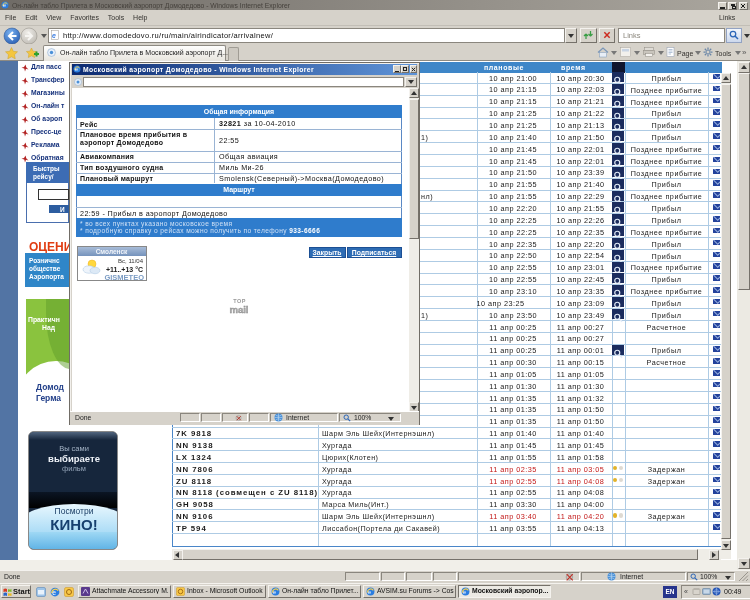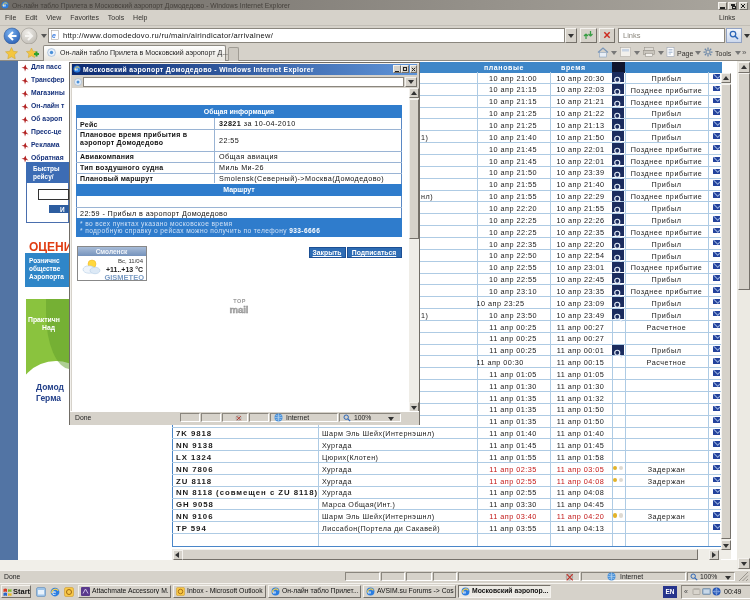--- a/index.html
+++ b/index.html
@@ -189,20 +189,31 @@
 <div class="ab" style="left:26px;top:299px;width:43px;height:79px;background:#8ac33e;overflow:hidden;">
   <div class="ab" style="left:-10px;top:62px;width:80px;height:40px;background:#fff;border-radius:50% 50% 0 0 / 100% 100% 0 0;"></div>
   <div class="ab" style="left:20px;top:0px;width:30px;height:70px;background:#5f9e2a;border-radius:0 0 0 80%;opacity:.5;"></div>
 </div>
 <div class="tx" style="left:28px;top:316px;font-size:6.8px;font-weight:bold;color:#fff;">Практичн</div>
 <div class="tx" style="left:42px;top:324px;font-size:6.8px;font-weight:bold;color:#fff;">Над</div>
 
 <div class="tx" style="left:36px;top:381.5px;font-size:8.5px;font-weight:bold;color:#24418a;width:33px;overflow:hidden;">Домод</div>
 <div class="tx" style="left:36px;top:393px;font-size:8.5px;font-weight:bold;color:#24418a;width:33px;overflow:hidden;">Герма</div>
 
+<div class="ab" style="left:28px;top:431px;width:90px;height:119px;border-radius:6px;overflow:hidden;border:1px solid #888;background:#16263c;">
+  <div class="ab" style="left:0;top:0;width:90px;height:8px;background:linear-gradient(#51657e,#16263c);"></div>
+  <div class="ab" style="left:0;top:60px;width:90px;height:16px;background:linear-gradient(#0b1524,#000);"></div>
+  <div class="ab" style="left:-10px;top:72px;width:110px;height:50px;background:linear-gradient(#e8f7fe,#7ec8f0);border-radius:50% 50% 0 0/40% 40% 0 0;"></div>
+  <div class="ab" style="left:0;top:100px;width:90px;height:19px;background:linear-gradient(#9fd8f4,#5ab0e4);"></div>
+  <div class="tx" style="left:0;top:12px;width:90px;text-align:center;font-size:7.5px;color:#a5b4c6;">Вы сами</div>
+  <div class="tx" style="left:0;top:21px;width:90px;text-align:center;font-size:9.5px;font-weight:bold;color:#eef2f8;">выбираете</div>
+  <div class="tx" style="left:0;top:32px;width:90px;text-align:center;font-size:7.5px;color:#96a6ba;">фильм</div>
+  <div class="tx" style="left:0;top:74px;width:90px;text-align:center;font-size:8.5px;color:#1c3f66;">Посмотри</div>
+  <div class="tx" style="left:0;top:84px;width:90px;text-align:center;font-size:15px;font-weight:bold;color:#17406e;">КИНО!</div>
+</div>
 <div class="ab" style="left:172px;top:61.5px;width:550px;height:485px;border:1px solid #4a86c8;background:#fff;"></div>
 <div class="ab" style="left:172px;top:61.5px;width:550px;height:11px;background:#3e86c8;"></div>
 <div class="tx" style="left:484px;top:63.5px;font-size:7px;font-weight:bold;letter-spacing:0.6px;color:#fff;">плановые</div>
 <div class="tx" style="left:561px;top:63.5px;font-size:7px;font-weight:bold;letter-spacing:0.6px;color:#fff;">время</div>
 <div class="ab" style="left:611.5px;top:62px;width:13px;height:10.5px;background:#10152e;"></div>
 <div class="ab" style="left:318px;top:72px;width:1px;height:474px;background:#aecbe4;"></div>
 <div class="ab" style="left:476.5px;top:72px;width:1px;height:474px;background:#aecbe4;"></div>
 <div class="ab" style="left:550px;top:72px;width:1px;height:474px;background:#aecbe4;"></div>
 <div class="ab" style="left:611.5px;top:72px;width:1px;height:474px;background:#aecbe4;"></div>
 <div class="ab" style="left:624.5px;top:72px;width:1px;height:474px;background:#aecbe4;"></div>
@@ -411,21 +422,21 @@
 <div class="row-line" style="top:355.4px;"></div>
 <div class="tx" style="left:476.5px;top:346.2px;width:73px;text-align:center;font-size:7.3px;letter-spacing:0.45px;color:#1a1a1a;">11 апр 00:25</div>
 <div class="tx" style="left:550px;top:346.2px;width:61px;text-align:center;font-size:7.3px;letter-spacing:0.45px;color:#1a1a1a;">11 апр 00:01</div>
 <div class="tx" style="left:625px;top:346.4px;width:83px;text-align:center;font-size:7.2px;letter-spacing:0.55px;color:#1a1a1a;">Прибыл</div>
 <div class="mag" style="left:612px;top:344.6px;"><svg width="12" height="10" viewBox="0 0 24 20">
         <circle cx="10.5" cy="7.5" r="5" fill="none" stroke="#e4ecf8" stroke-width="2.4"></circle>
         <path d="M14 11l6 6.5" stroke="#e4ecf8" stroke-width="3"></path>
       </svg></div>
 <div class="env" style="left:713px;top:346.4px;"></div>
 <div class="row-line" style="top:367.2px;"></div>
-<div class="tx" style="left:476.5px;top:358.0px;width:73px;text-align:left;font-size:7.3px;letter-spacing:0.45px;color:#1a1a1a;">11 апр 00:30</div>
+<div class="tx" style="left:476.5px;top:358.0px;width:73px;text-align:center;font-size:7.3px;letter-spacing:0.45px;color:#1a1a1a;">11 апр 00:30</div>
 <div class="tx" style="left:550px;top:358.0px;width:61px;text-align:center;font-size:7.3px;letter-spacing:0.45px;color:#1a1a1a;">11 апр 00:15</div>
 <div class="tx" style="left:625px;top:358.2px;width:83px;text-align:center;font-size:7.2px;letter-spacing:0.55px;color:#1a1a1a;">Расчетное</div>
 <div class="env" style="left:713px;top:358.2px;"></div>
 <div class="row-line" style="top:379.1px;"></div>
 <div class="tx" style="left:476.5px;top:369.9px;width:73px;text-align:center;font-size:7.3px;letter-spacing:0.45px;color:#1a1a1a;">11 апр 01:05</div>
 <div class="tx" style="left:550px;top:369.9px;width:61px;text-align:center;font-size:7.3px;letter-spacing:0.45px;color:#1a1a1a;">11 апр 01:05</div>
 <div class="env" style="left:713px;top:370.1px;"></div>
 <div class="row-line" style="top:390.9px;"></div>
 <div class="tx" style="left:476.5px;top:381.7px;width:73px;text-align:center;font-size:7.3px;letter-spacing:0.45px;color:#1a1a1a;">11 апр 01:30</div>
 <div class="tx" style="left:550px;top:381.7px;width:61px;text-align:center;font-size:7.3px;letter-spacing:0.45px;color:#1a1a1a;">11 апр 01:30</div>
@@ -479,24 +490,24 @@
 <div class="tx" style="left:176px;top:476.5px;font-size:7.8px;font-weight:bold;letter-spacing:0.95px;color:#1a1a1a;">ZU 8118</div>
 <div class="tx" style="left:322px;top:476.5px;font-size:7.2px;letter-spacing:0.45px;color:#1a1a1a;">Хургада</div>
 <div class="row-line" style="top:497.6px;"></div>
 <div class="tx" style="left:476.5px;top:488.4px;width:73px;text-align:center;font-size:7.3px;letter-spacing:0.45px;color:#1a1a1a;">11 апр 02:55</div>
 <div class="tx" style="left:550px;top:488.4px;width:61px;text-align:center;font-size:7.3px;letter-spacing:0.45px;color:#1a1a1a;">11 апр 04:08</div>
 <div class="env" style="left:713px;top:488.6px;"></div>
 <div class="tx" style="left:176px;top:488.4px;font-size:7.8px;font-weight:bold;letter-spacing:0.95px;color:#1a1a1a;">NN 8118 (совмещен с ZU 8118)</div>
 <div class="tx" style="left:322px;top:488.4px;font-size:7.2px;letter-spacing:0.45px;color:#1a1a1a;">Хургада</div>
 <div class="row-line" style="top:509.4px;"></div>
 <div class="tx" style="left:476.5px;top:500.2px;width:73px;text-align:center;font-size:7.3px;letter-spacing:0.45px;color:#1a1a1a;">11 апр 03:30</div>
-<div class="tx" style="left:550px;top:500.2px;width:61px;text-align:center;font-size:7.3px;letter-spacing:0.45px;color:#1a1a1a;">11 апр 04:45</div>
+<div class="tx" style="left:550px;top:500.2px;width:61px;text-align:center;font-size:7.3px;letter-spacing:0.45px;color:#1a1a1a;">11 апр 04:00</div>
 <div class="env" style="left:713px;top:500.4px;"></div>
 <div class="tx" style="left:176px;top:500.2px;font-size:7.8px;font-weight:bold;letter-spacing:0.95px;color:#1a1a1a;">GH 9058</div>
-<div class="tx" style="left:322px;top:500.2px;font-size:7.2px;letter-spacing:0.45px;color:#1a1a1a;">Марса Общая(Инт.)</div>
+<div class="tx" style="left:322px;top:500.2px;font-size:7.2px;letter-spacing:0.45px;color:#1a1a1a;">Марса Миль(Инт.)</div>
 <div class="row-line" style="top:521.3px;"></div>
 <div class="tx" style="left:476.5px;top:512.0px;width:73px;text-align:center;font-size:7.3px;letter-spacing:0.45px;color:#c21818;">11 апр 03:40</div>
 <div class="tx" style="left:550px;top:512.0px;width:61px;text-align:center;font-size:7.3px;letter-spacing:0.45px;color:#c21818;">11 апр 04:20</div>
 <div class="tx" style="left:625px;top:512.2px;width:83px;text-align:center;font-size:7.2px;letter-spacing:0.55px;color:#1a1a1a;">Задержан</div>
 <div class="ab" style="left:612.5px;top:513.2px;width:4.5px;height:4.5px;border-radius:50%;background:#e2b32a;"></div>
 <div class="ab" style="left:618.8px;top:513.2px;width:4.5px;height:4.5px;border-radius:50%;background:#dedad2;"></div>
 <div class="env" style="left:713px;top:512.2px;"></div>
 <div class="tx" style="left:176px;top:512.0px;font-size:7.8px;font-weight:bold;letter-spacing:0.95px;color:#1a1a1a;">NN 9106</div>
 <div class="tx" style="left:322px;top:512.0px;font-size:7.2px;letter-spacing:0.45px;color:#1a1a1a;">Шарм Эль Шейх(Интернэшнл)</div>
 <div class="row-line" style="top:533.1px;"></div>

